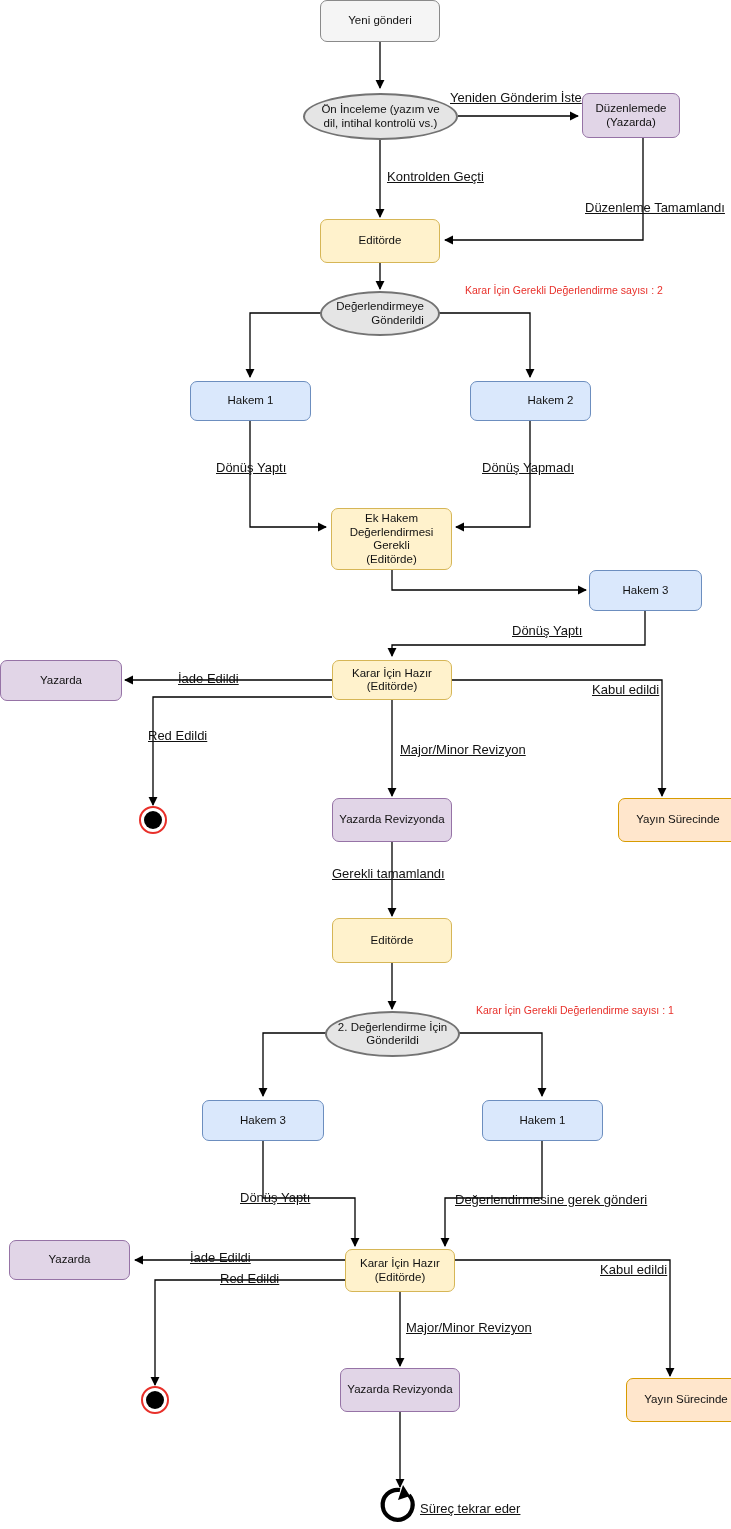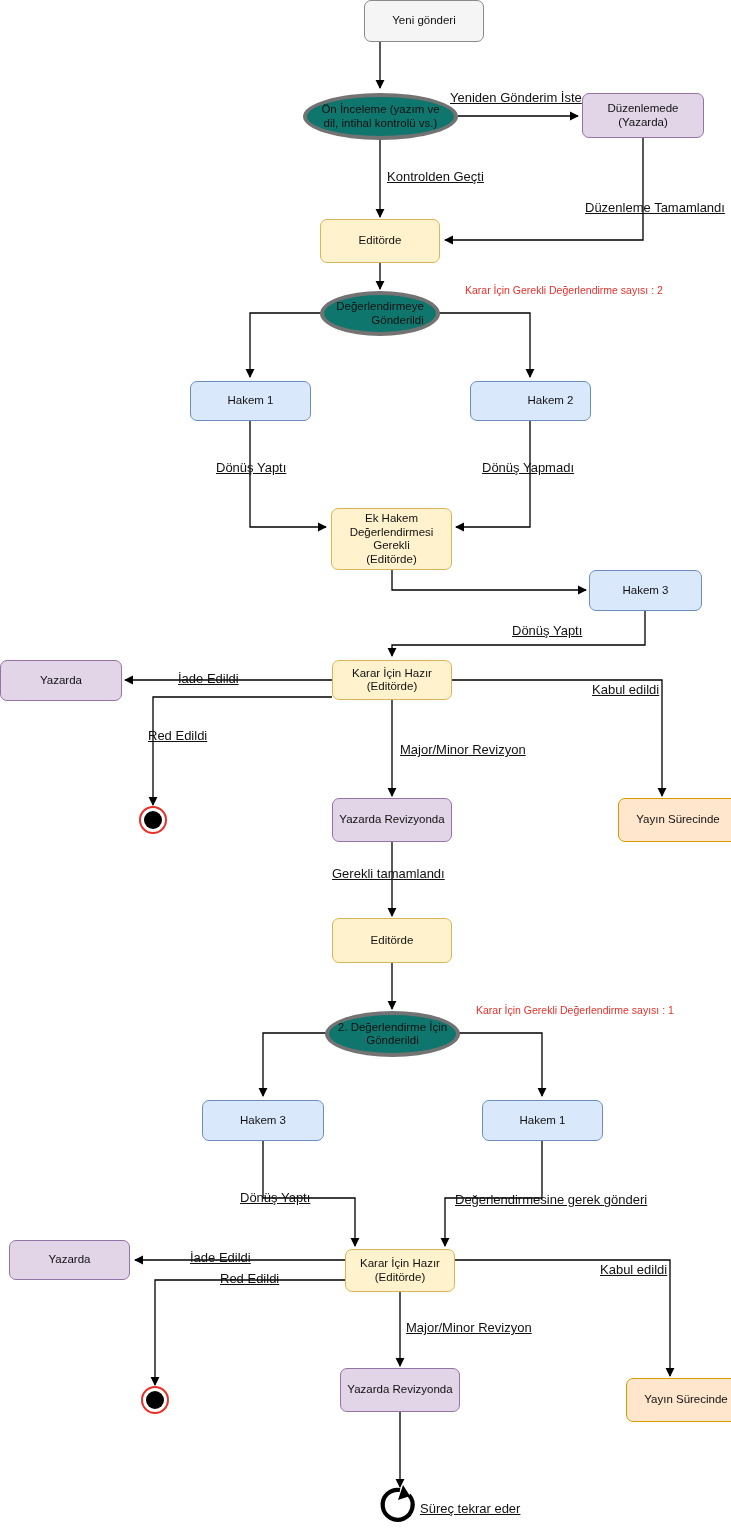--- a/index.html
+++ b/index.html
@@ -36,25 +36,24 @@
     color: #111111;
     border-radius: 7px;
     border: 1px solid #888888;
     background: #ffffff;
     padding: 2px 4px;
     white-space: pre-line;
   }
   .n-start {
     background: #f5f5f5;
     border-color: #8a8a8a;
-    margin-left: 44px;
   }
   .n-green {
-    background: #0f766e;
-    border: 4px solid #737373;
+    background: #e5e5e5;
+    border: 2px solid #737373;
     border-radius: 50%;
   }
   .n-yellow {
     background: #fff2cc;
     border: 1px solid #d6b656;
   }
   .n-blue {
     background: #dae8fc;
     border: 1px solid #6c8ebf;
   }
@@ -172,21 +171,21 @@
       <path d="M 400 1490 A 15 15 0 1 0 409 1495"></path>
       <path d="M 403 1485 L 410 1496 L 398 1500 Z" fill="#000000" stroke="none"></path>
     </g>
   </svg>
 
   <div class="node n-start" style="left:320px; top:0px; width:120px; height:42px;">Yeni gönderi</div>
 
   <div class="node n-green" style="left:303px; top:93px; width:155px; height:47px;">Ön İnceleme (yazım ve
 dil, intihal kontrolü vs.)</div>
 
-  <div class="node n-purple" style="left:582px; top:93px; width:122px; height:45px;">Düzenlemede
+  <div class="node n-purple" style="left:582px; top:93px; width:98px; height:45px;">Düzenlemede
 (Yazarda)</div>
 
   <div class="node n-yellow" style="left:320px; top:219px; width:120px; height:44px;">Editörde</div>
 
   <div class="node n-green" style="left:320px; top:291px; width:120px; height:45px;text-align:right;">Değerlendirmeye
 Gönderildi</div>
 
   <div class="node n-blue" style="left:190px; top:381px; width:121px; height:40px;">Hakem 1</div>
 
   <div class="node n-blue" style="left:470px; top:381px; width:121px; height:40px;padding-left:44px;">Hakem 2</div>

